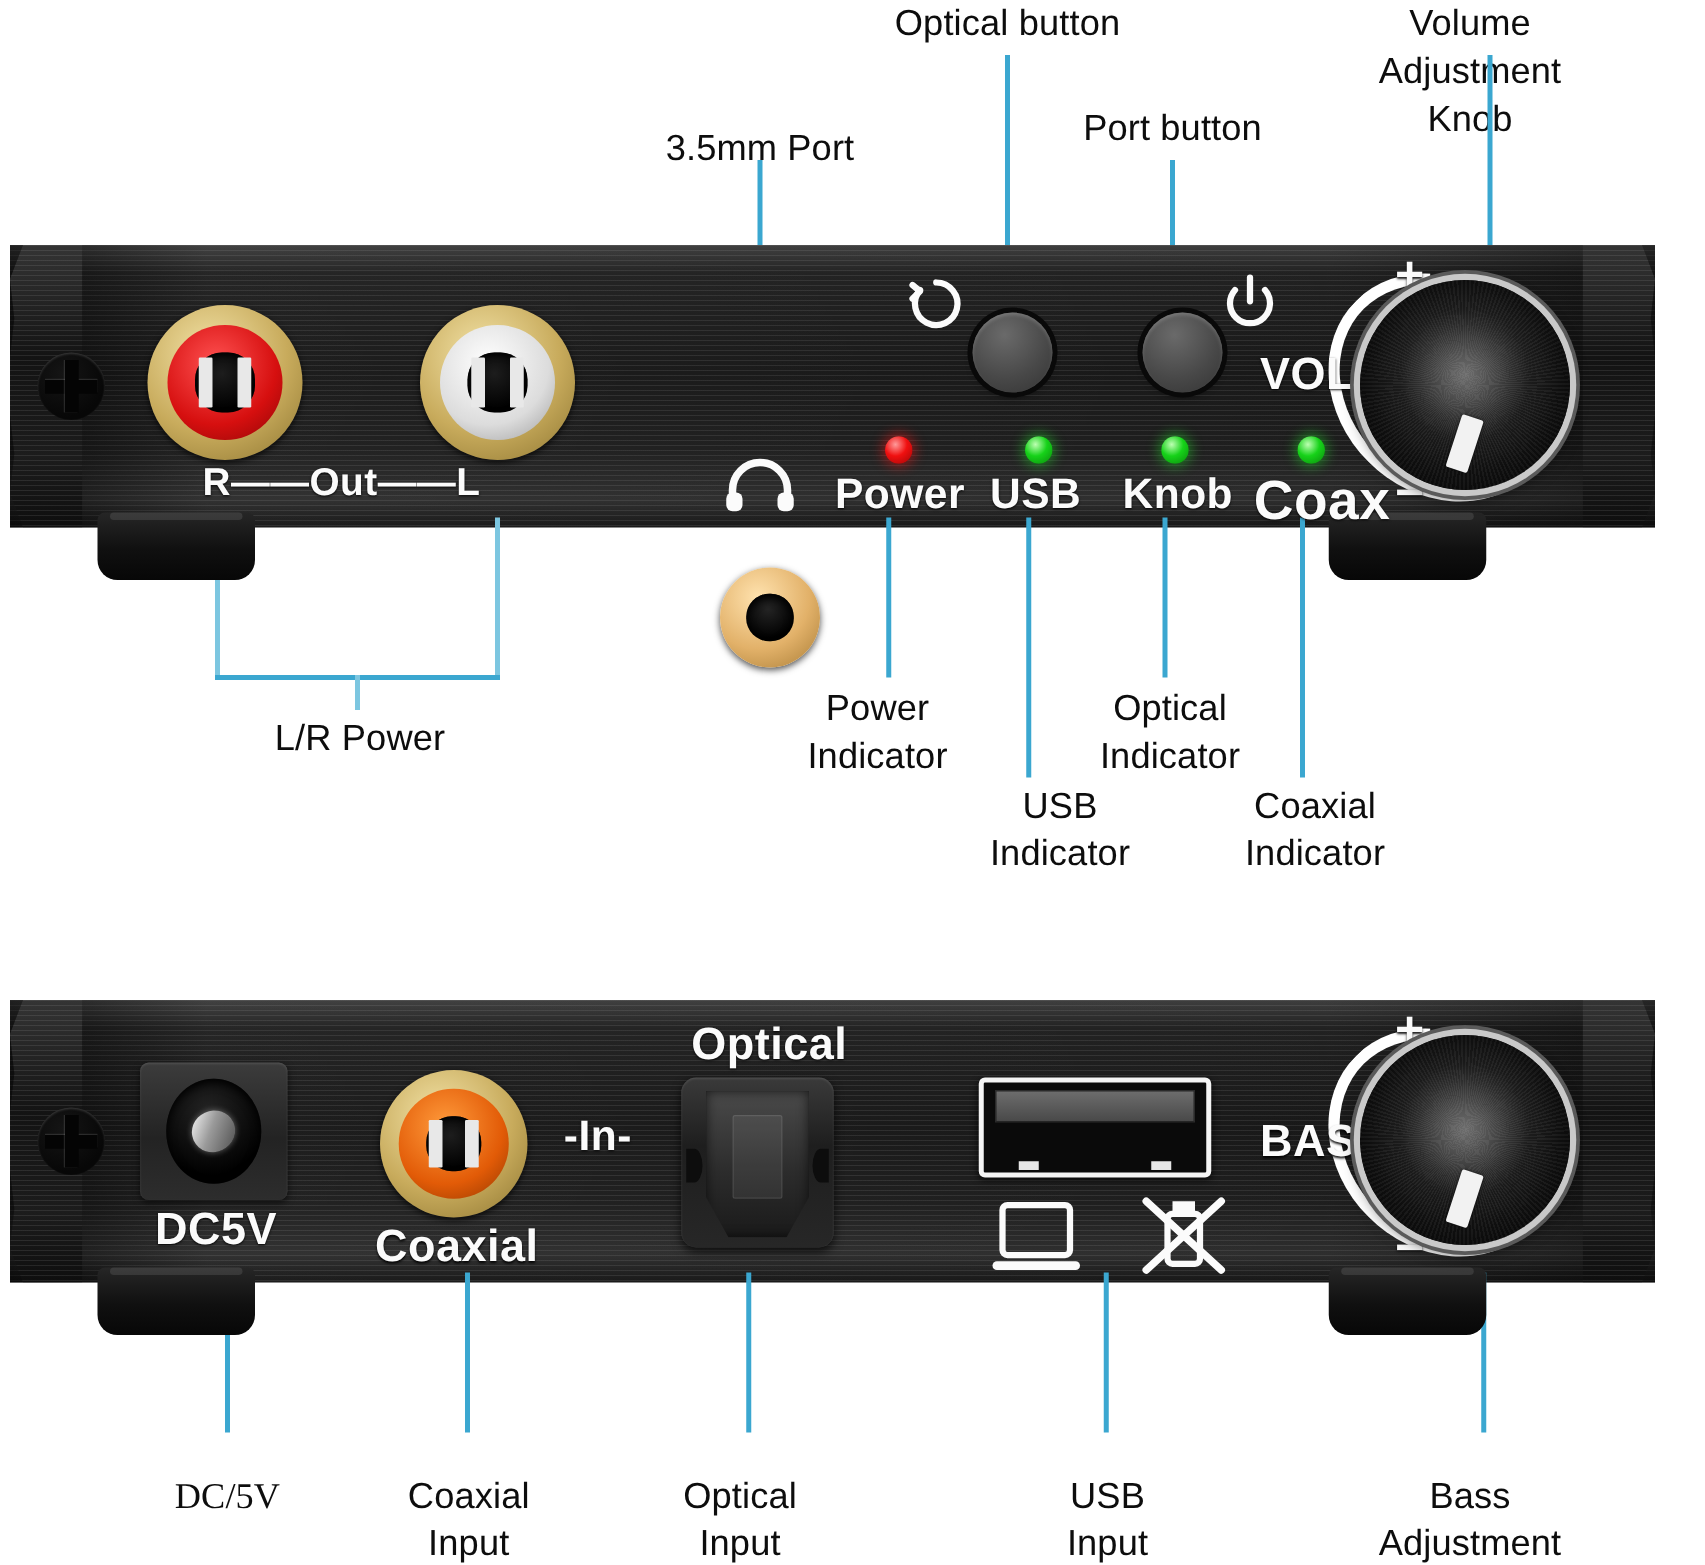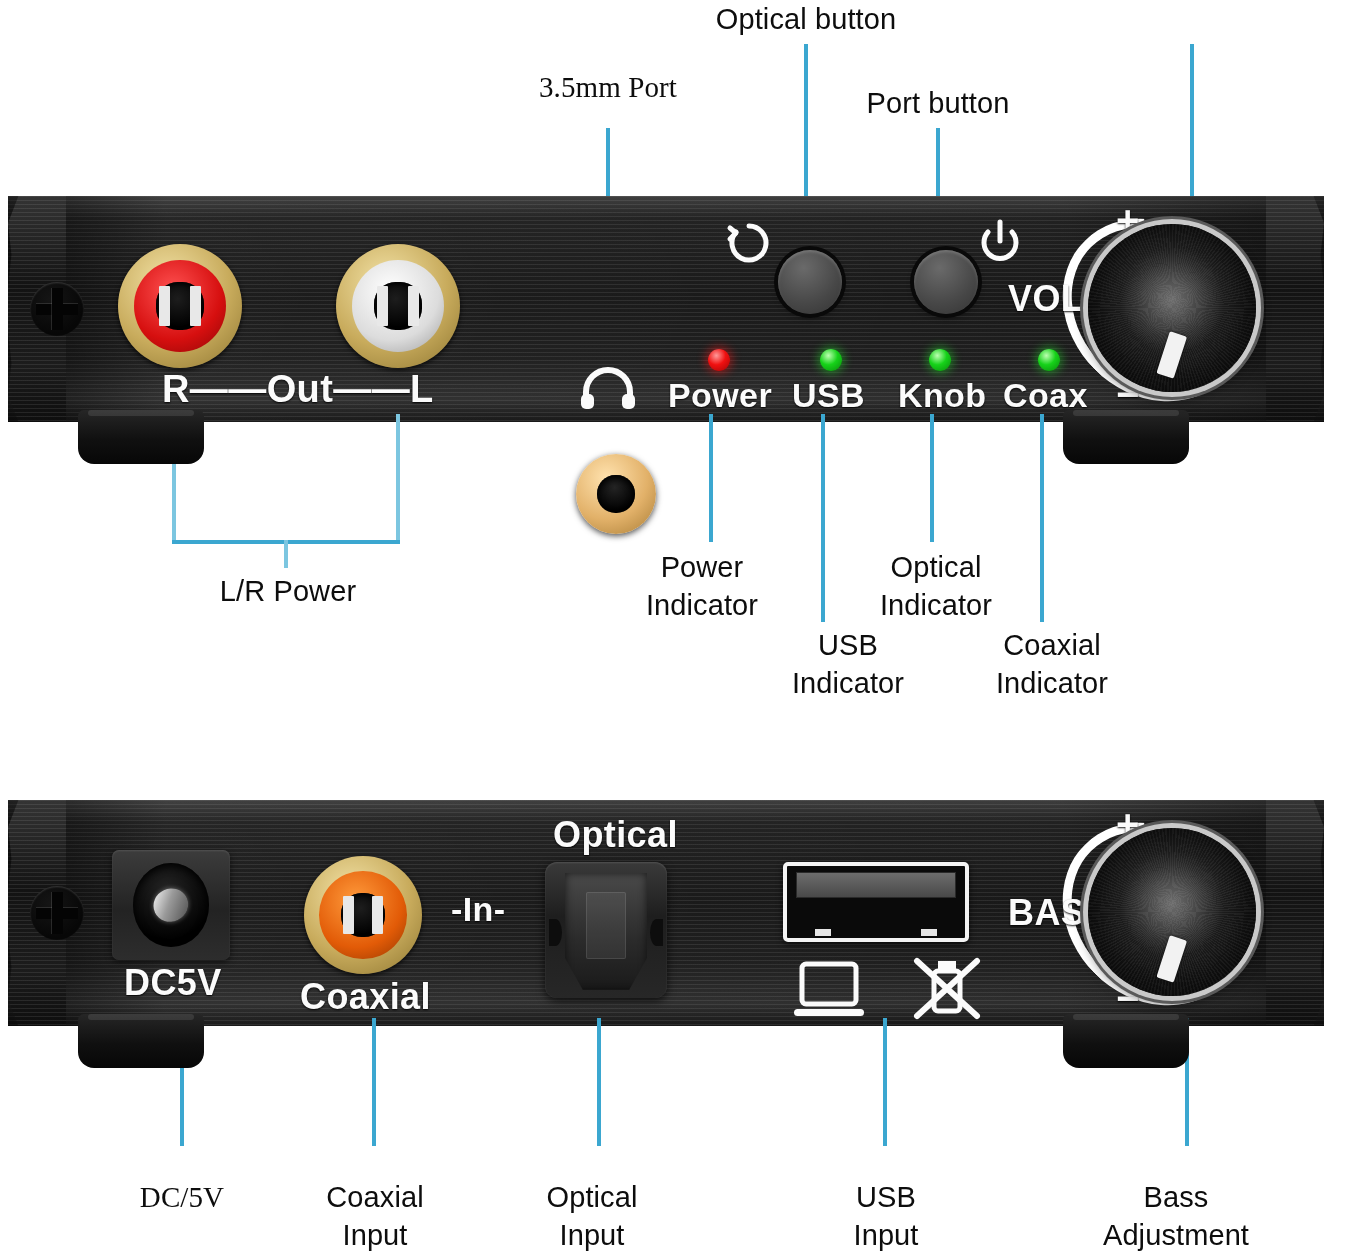--- a/index.html
+++ b/index.html
@@ -154,29 +154,30 @@
   .usb .nL,.usb .nR{position:absolute;bottom:3%;width:9%;height:9%;background:#e6e6e6;}
   .usb .nL{left:16%;} .usb .nR{right:16%;}
 
   svg{display:block;overflow:visible;}
 </style>
 </head>
 <body>
 
 <div class="stage">
 
-  <div class="anno c" style="left:608px;top:68px;font-family:Liberation Serif, serif;">3.5mm Port</div>
+  <div class="anno c" style="left:608px;top:100px;">3.5mm Port</div>
   <div class="lead" style="left:606px;top:128px;height:122px;"></div>
 
   <div class="anno c" style="left:806px;top:0px;">Optical button</div>
   <div class="lead" style="left:804px;top:44px;height:212px;"></div>
 
   <div class="anno c" style="left:938px;top:84px;">Port button</div>
   <div class="lead" style="left:936px;top:128px;height:128px;"></div>
 
+  <div class="anno c" style="left:1176px;top:0px;">Volume Adjustment Knob</div>
   <div class="lead" style="left:1190px;top:44px;height:186px;"></div>
 
   <div class="device" style="left:8px;top:196px;width:1316px;height:226px;">
 
     <div class="foot" style="left:70px;top:214px;width:126px;height:54px;"></div>
     <div class="foot" style="left:1055px;top:214px;width:126px;height:54px;"></div>
 
     <div class="body"></div>
     <div class="edge left"></div>
     <div class="edge right"></div>
@@ -193,21 +194,21 @@
         <div class="pinR"></div>
     </div>
 
     <div class="rca white" style="left:328px;top:48px;width:124px;height:124px;">
       <div class="ring"></div>
         <div class="hole"></div>
       <div class="pinL"></div>
         <div class="pinR"></div>
     </div>
 
-    <div class="silk" style="left:154px;top:172px;font-size:38px;">R——Out——L</div>
+    <div class="silk" style="left:154px;top:172px;font-size:31px;">R——Out——L</div>
 
     <div class="jack35" style="left:568px;top:258px;width:80px;height:80px;">
         <div class="h"></div>
       </div>
 
     <svg style="position:absolute;left:572px;top:176px;" width="56" height="38" viewBox="0 0 56 38">
       <path d="M6 28 V20 A22 22 0 0 1 50 20 V28" fill="none" stroke="#fbfbfb" stroke-width="6" stroke-linecap="round"></path>
       <rect x="1" y="22" width="13" height="15" rx="5" fill="#fbfbfb"></rect>
       <rect x="42" y="22" width="13" height="15" rx="5" fill="#fbfbfb"></rect>
     </svg>
@@ -229,21 +230,21 @@
     <div class="silk" style="left:1000px;top:82px;font-size:36px;">VOL</div>
 
     <div class="led red" style="left:700px;top:153px;width:22px;height:22px;"></div>
     <div class="led green" style="left:812px;top:153px;width:22px;height:22px;"></div>
     <div class="led green" style="left:921px;top:153px;width:22px;height:22px;"></div>
     <div class="led green" style="left:1030px;top:153px;width:22px;height:22px;"></div>
 
     <div class="silk" style="left:660px;top:180px;font-size:34px;">Power</div>
     <div class="silk" style="left:784px;top:180px;font-size:34px;">USB</div>
     <div class="silk" style="left:890px;top:180px;font-size:34px;">Knob</div>
-    <div class="silk" style="left:995px;top:180px;font-size:34px;">Coax</div>
+    <div class="silk" style="left:995px;top:180px;font-size:44px;">Coax</div>
 
     <div class="arc" style="left:1062px;top:16px;width:150px;height:178px;"></div>
     <div class="silk" style="left:1108px;top:2px;font-size:40px;">+</div>
     <div class="silk" style="left:1108px;top:176px;font-size:40px;">−</div>
 
     <div class="knob" style="left:1080px;top:28px;width:168px;height:168px;">
       <div class="mark"></div>
     </div>
   </div>
 

